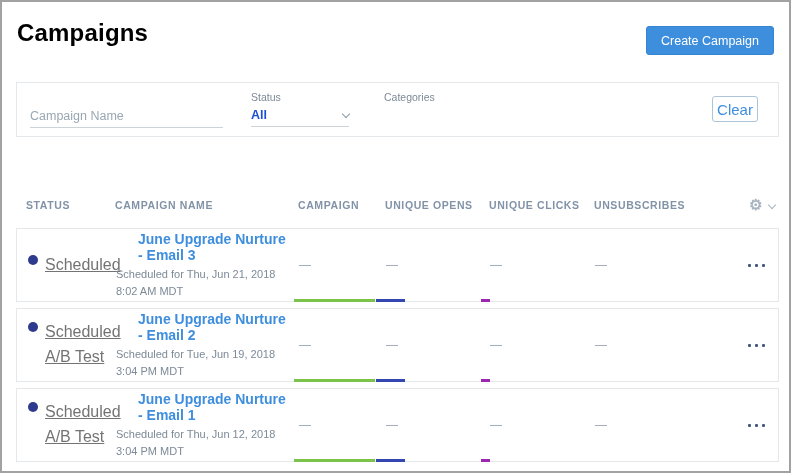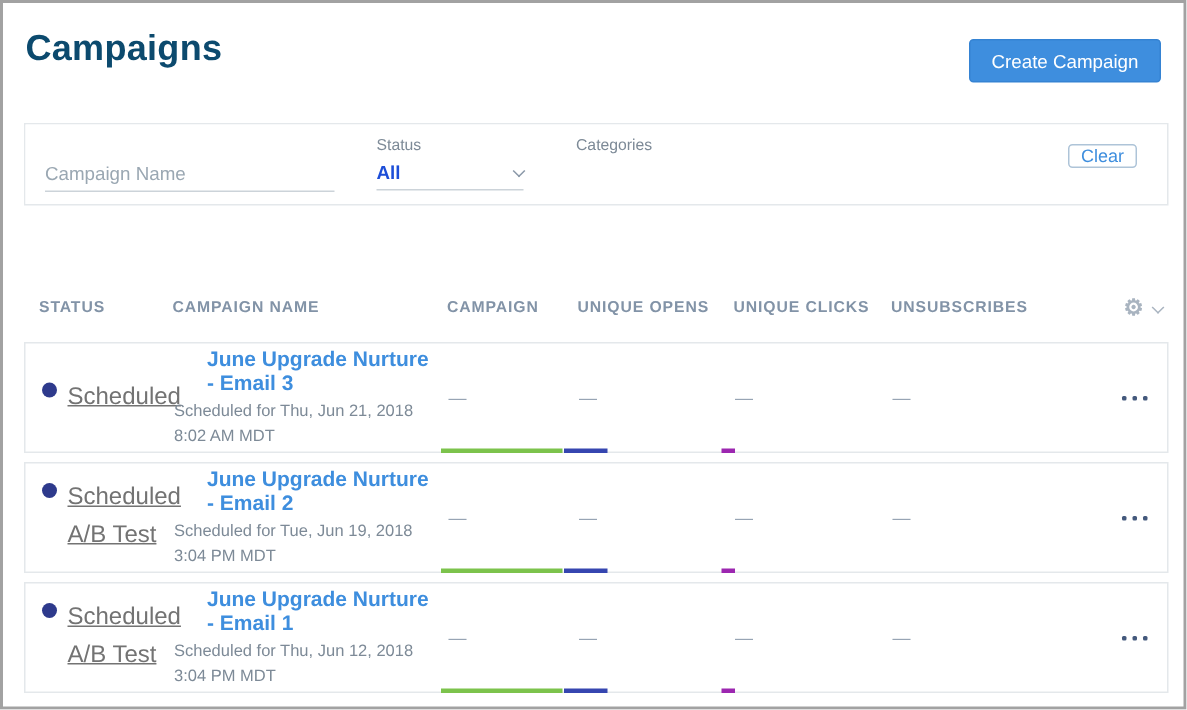--- a/index.html
+++ b/index.html
@@ -6,21 +6,21 @@
   html,body { background:#e9e9e9; }
   body { font-family:"Liberation Sans", sans-serif; }
   .viewport {
     position:relative; width:791px; height:473px;
     background:#ffffff; border:2px solid #a2a2a2; overflow:hidden;
   }
 
   
   .page-title {
     position:absolute; left:15px; top:17px;
-    font-size:24px; font-weight:bold; color:#0c4a6e; letter-spacing:.2px;
+    font-size:24px; font-weight:bold; color:#000000; letter-spacing:.2px;
   }
   .create-btn {
     position:absolute; right:15px; top:24px;
     width:128px; height:29px; background:#3e8ede; color:#fff;
     border:1px solid #3583d3; border-radius:3px;
     font-size:12.5px; font-family:inherit; cursor:pointer;
   }
 
   
   .filter-panel {
@@ -44,23 +44,23 @@
   .f-input::placeholder { color:#9aa7b2; opacity:1; }
   .f-name { left:13px; top:23px; width:193px; }
   .f-status { left:234px; top:8px; width:98px; }
   .f-status .f-value {
     border-bottom:1px solid #ccd3d9; font-size:12.5px; font-weight:bold;
     color:#1d4ed8; padding:3px 0 4px 0; display:flex; justify-content:space-between;
     align-items:center; cursor:pointer;
   }
   .f-cats { left:367px; top:8px; width:257px; }
   .clear-btn {
-    position:absolute; right:20px; top:13px; width:46px; height:16px;
+    position:absolute; right:20px; top:13px; width:46px; height:26px;
     background:#fff; border:1px solid #aec4d8; border-radius:3px;
-    color:#3e8ede; font-size:12px; font-family:inherit; cursor:pointer;
+    color:#3e8ede; font-size:15px; font-family:inherit; cursor:pointer;
   }
   .chev {
     display:inline-block; width:6px; height:6px;
     border-right:1.4px solid #8a98a8; border-bottom:1.4px solid #8a98a8;
     transform:rotate(45deg); margin-top:-3px;
   }
 
   
   .grid {
     display:grid;

